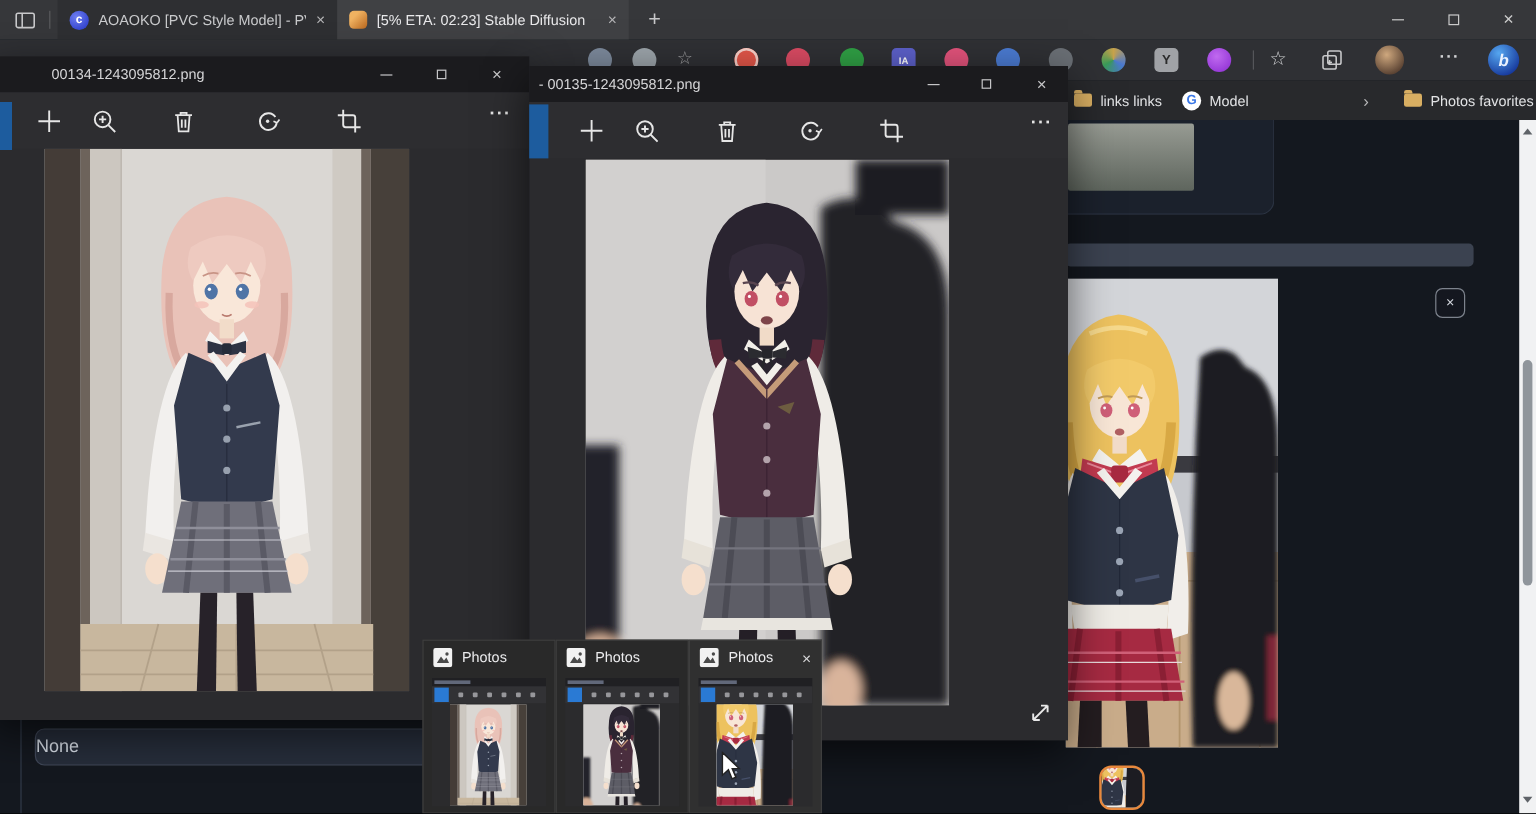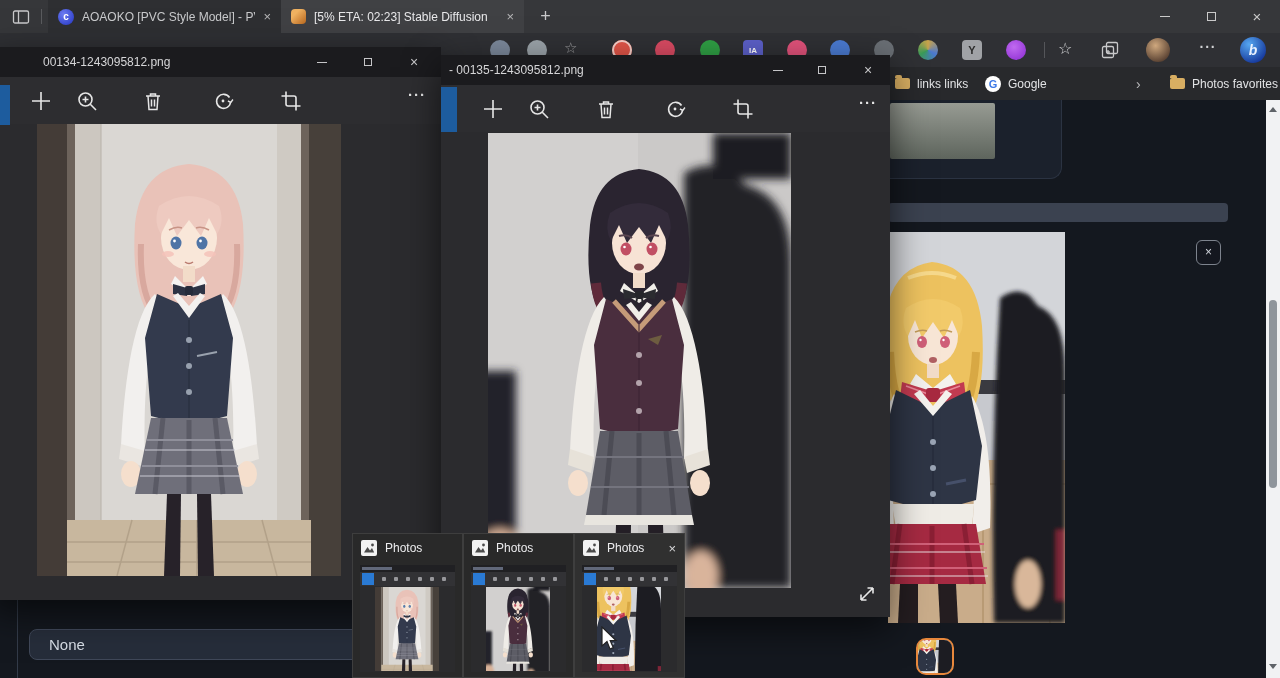--- a/index.html
+++ b/index.html
@@ -65,23 +65,23 @@
   .sd-slate{position:absolute;left:888px;top:203px;width:340px;height:19px;background:#3b4250;border-radius:4px;}
   .sd-lightbox{position:absolute;left:888px;top:232px;width:177px;height:391px;background:#24262b;}
   .sd-close{position:absolute;left:1196px;top:240px;width:25px;height:25px;border:1px solid #7d838d;
             border-radius:6px;color:#d3d7de;font-size:12px;line-height:23px;text-align:center;
             background:rgba(20,24,32,.35);}
   .sd-thumb{position:absolute;left:916px;top:638px;width:38px;height:37px;border:2px solid #e8883c;
             border-radius:10px;overflow:hidden;background:#333;}
   .sd-thumb svg{display:block;}
   .sd-vline{position:absolute;left:17px;top:600px;width:1px;height:78px;background:#333b49;}
   .sd-hline{position:absolute;left:0;top:599px;width:352px;height:1px;background:#2b3340;}
-  .sd-select{position:absolute;left:29px;top:629px;width:331px;height:31px;background:#262d3a;
+  .sd-select{position:absolute;left:29px;top:607px;width:331px;height:31px;background:#262d3a;
              border:1px solid #404859;border-radius:8px;color:#d5dbe4;font-size:15px;
-             line-height:29px;padding-left:19px;}
+             line-height:29px;}
   .sb-track{position:absolute;left:1266px;top:100px;width:14px;height:578px;background:#f1f2f3;}
   .sb-up{position:absolute;left:1269px;top:107px;width:0;height:0;
          border-left:4px solid transparent;border-right:4px solid transparent;border-bottom:5px solid #5f6368;}
   .sb-down{position:absolute;left:1269px;top:664px;width:0;height:0;
          border-left:4px solid transparent;border-right:4px solid transparent;border-top:5px solid #5f6368;}
   .sb-thumb{position:absolute;left:1269px;top:300px;width:8px;height:188px;background:#8f959b;border-radius:4px;}
 
   
   .pwin{position:absolute;background:#2b2b2e;box-shadow:0 12px 34px rgba(0,0,0,.6);}
   .pw-title{position:relative;height:30px;background:#1b1b1e;}
@@ -396,21 +396,21 @@
     <span class="bing">b</span>
   </div>
 
   <div class="bookmarks">
     <div class="bm" style="left:895px;">
       <span class="folder"></span>
       <span>links links</span>
     </div>
     <div class="bm" style="left:985px;">
       <span class="gcircle">G</span>
-      <span>Google</span>
+      <span>Model</span>
     </div>
     <div class="bchev">›</div>
     <div class="bm" style="left:1170px;">
       <span class="folder"></span>
       <span>Photos favorites</span>
     </div>
   </div>
 
   <div class="sd-panel"></div>
   <div class="sd-graybtn"></div>

